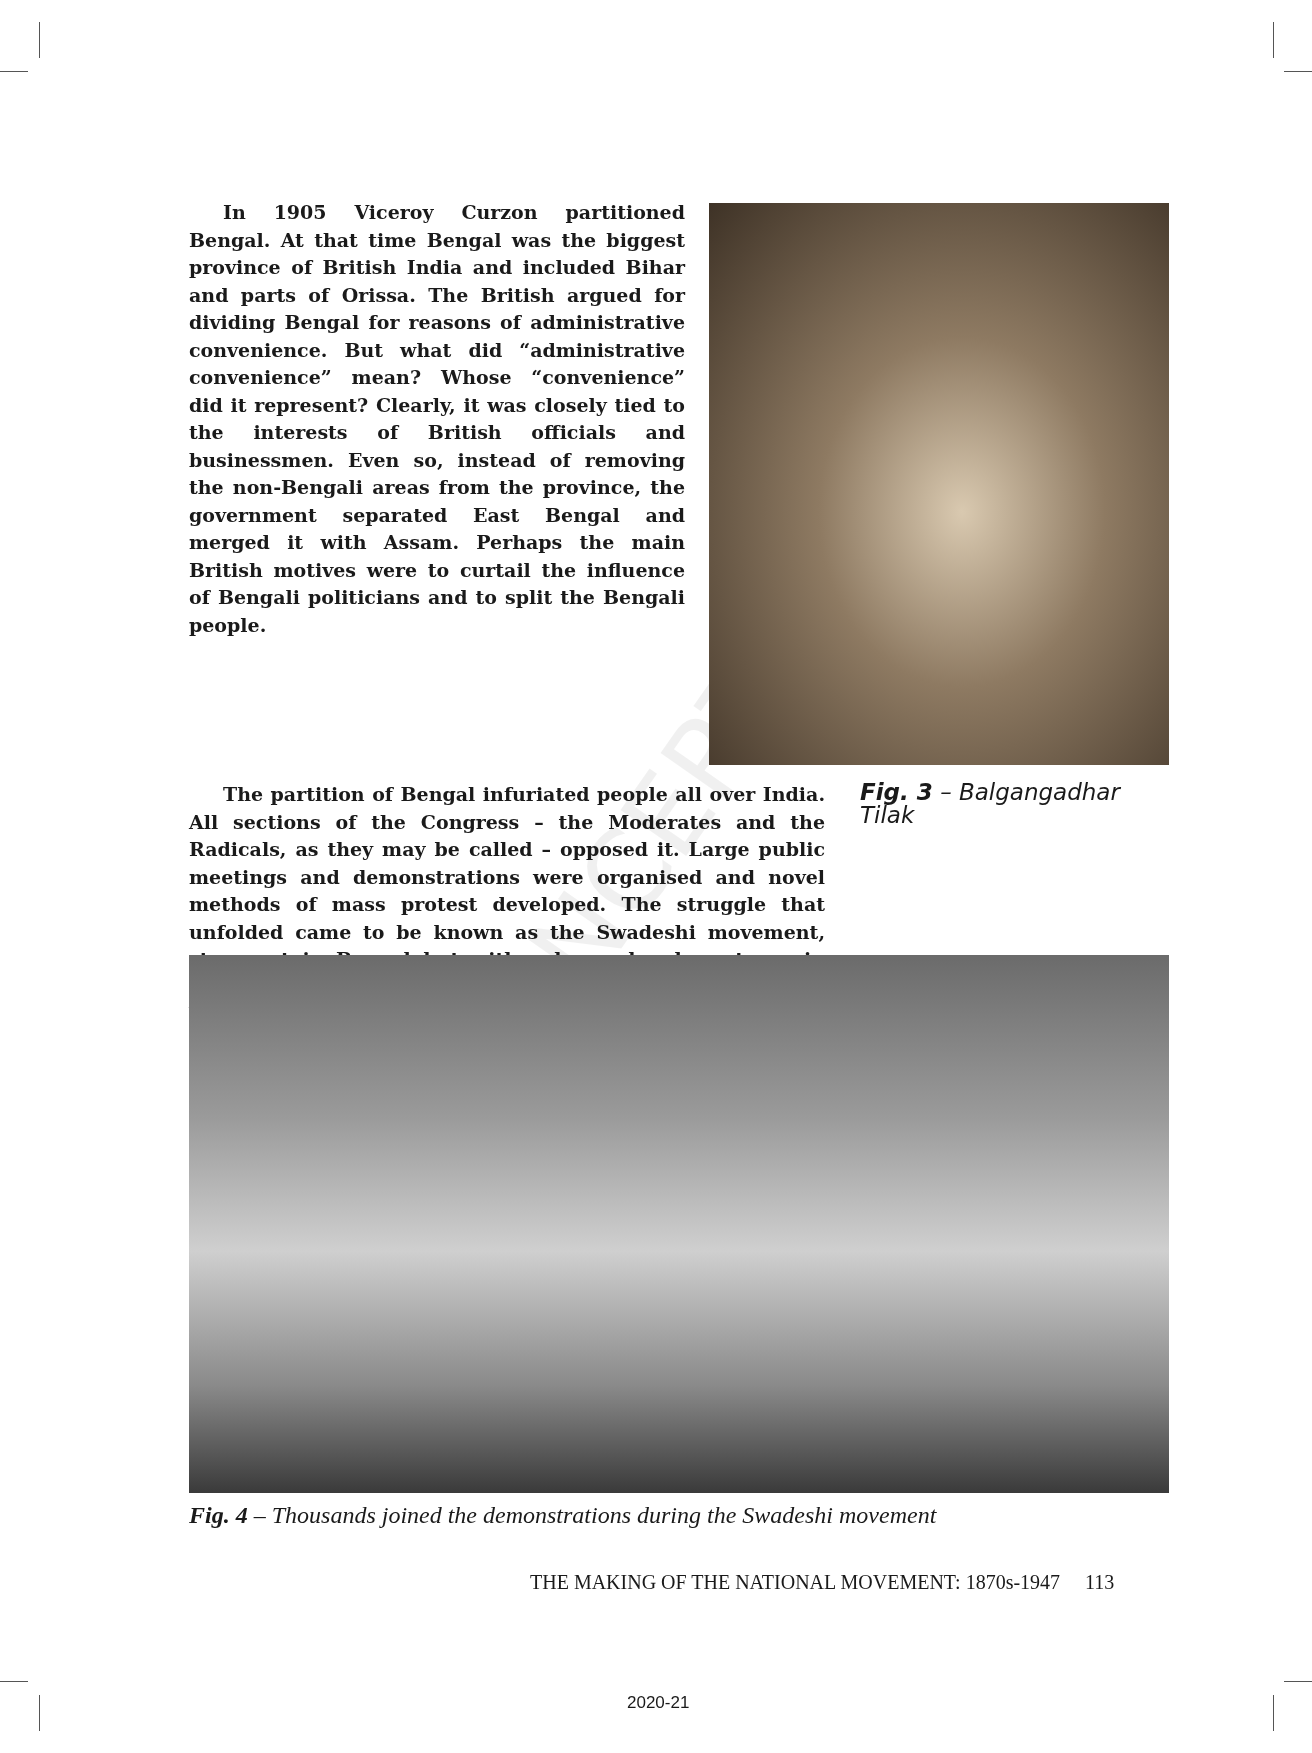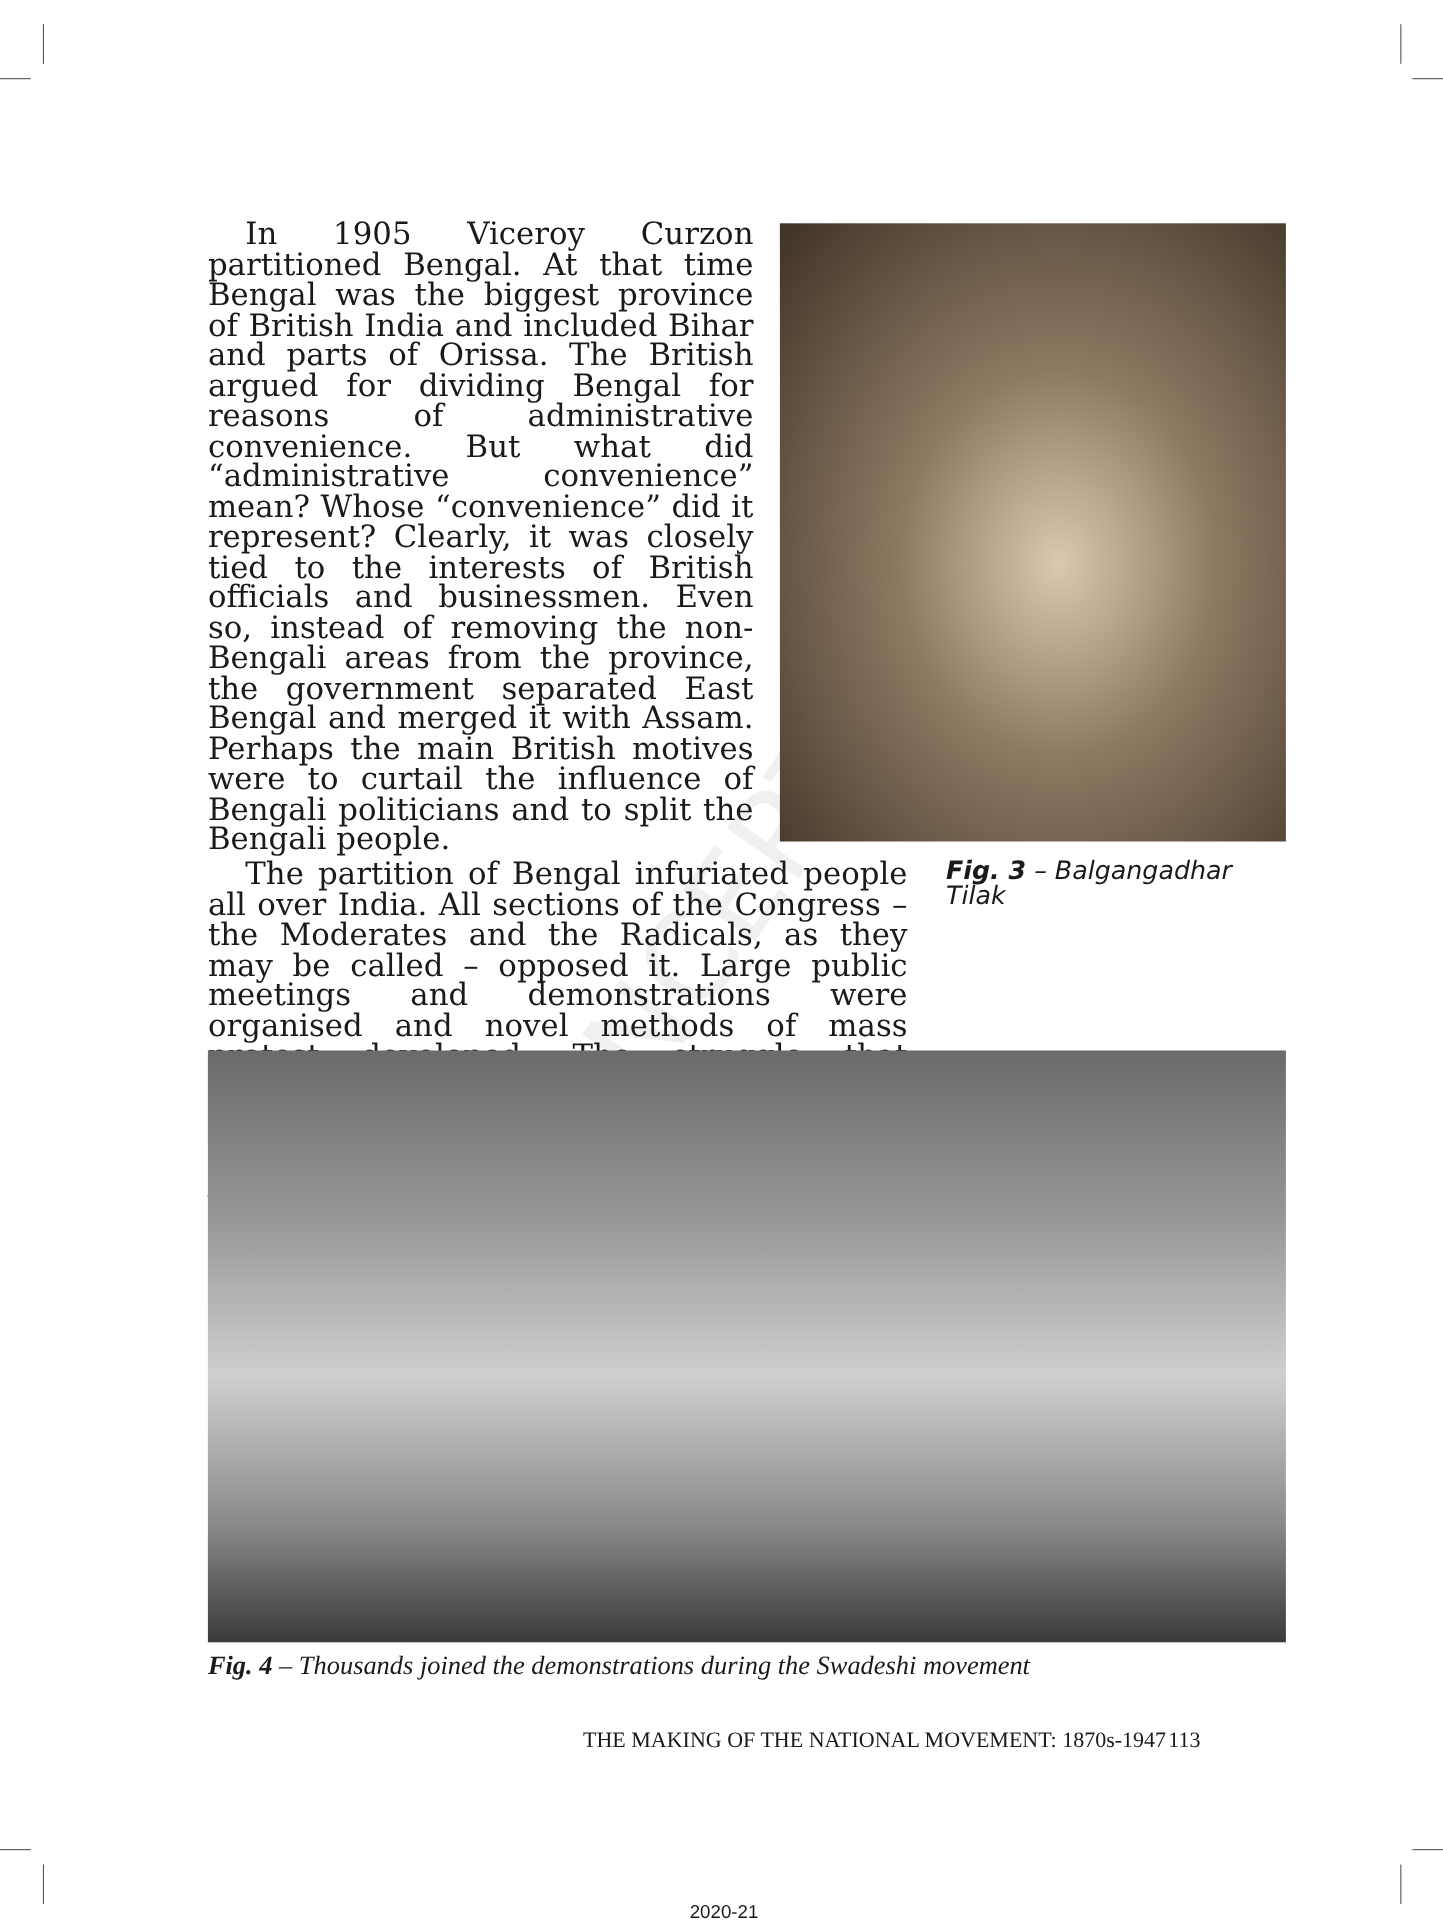--- a/index.html
+++ b/index.html
@@ -1,36 +1,36 @@
 <!DOCTYPE html>
 <html><head>
 <meta charset="utf-8">
 <style>
   html, body { margin: 0; padding: 0; background: #ffffff; }
   body { width: 1312px; height: 1753px; position: relative; overflow: hidden;
          font-family: "DejaVu Serif", "Liberation Serif", serif; color: #1a1a1a; }
   .crop { position: absolute; background: #555; }
-  .text-block { position: absolute; font-size: 28px; line-height: 27.5px; text-align: justify; }
+  .text-block { position: absolute; font-size: 19px; line-height: 27.5px; text-align: justify; font-weight: bold; }
   .text-block p { margin: 0 0 6px 0; text-indent: 34px; }
   #col1 { left: 189px; top: 199px; width: 496px; }
   #col2 { left: 189px; top: 781px; width: 636px; }
   .photo { position: absolute; overflow: hidden; }
   #fig3 { left: 709px; top: 203px; width: 460px; height: 562px;
           background: radial-gradient(ellipse at 55% 55%, #d9c9b0 0%, #8e7a62 40%, #3e3226 100%); }
   #fig4 { left: 189px; top: 955px; width: 980px; height: 538px;
           background: linear-gradient(180deg, #6b6b6b 0%, #9a9a9a 30%, #cfcfcf 55%, #8a8a8a 80%, #3a3a3a 100%); }
   .fig-cap { position: absolute; font-size: 18px; line-height: 23px; }
   #fig3-cap { left: 860px; top: 781px; width: 320px; }
   #fig3-cap .title { font-style: italic; font-family: "DejaVu Sans", sans-serif; font-size: 23px; }
   #fig3-cap .title b { font-weight: bold; }
   #fig4-cap { left: 189px; top: 1504px; font-style: italic; font-family: "Liberation Serif", serif; font-size: 24px; }
   #fig4-cap b { font-weight: bold; }
   #running-footer { position: absolute; left: 530px; top: 1571px; font-family: "Liberation Serif", serif; font-size: 20px; }
-  #page-num { margin-left: 2px; }
-  #year { position: absolute; left: 627px; top: 1693px; font-family: "Liberation Sans", sans-serif; font-size: 17px; margin-top: 36px; }
+  #page-num { margin-left: 25px; }
+  #year { position: absolute; left: 627px; top: 1693px; font-family: "Liberation Sans", sans-serif; font-size: 17px; }
   .watermark { position: absolute; left: 480px; top: 760px; font-family: "DejaVu Sans", sans-serif;
                font-size: 110px; color: rgba(0,0,0,0.06); transform: rotate(-55deg); pointer-events: none; }
 </style>
 </head>
 <body>
 
 <div class="crop" style="left:39px;top:22px;width:1px;height:36px;"></div>
 <div class="crop" style="left:0;top:71px;width:28px;height:1px;"></div>
 <div class="crop" style="left:1273px;top:22px;width:1px;height:36px;"></div>
 <div class="crop" style="left:1284px;top:71px;width:28px;height:1px;"></div>

